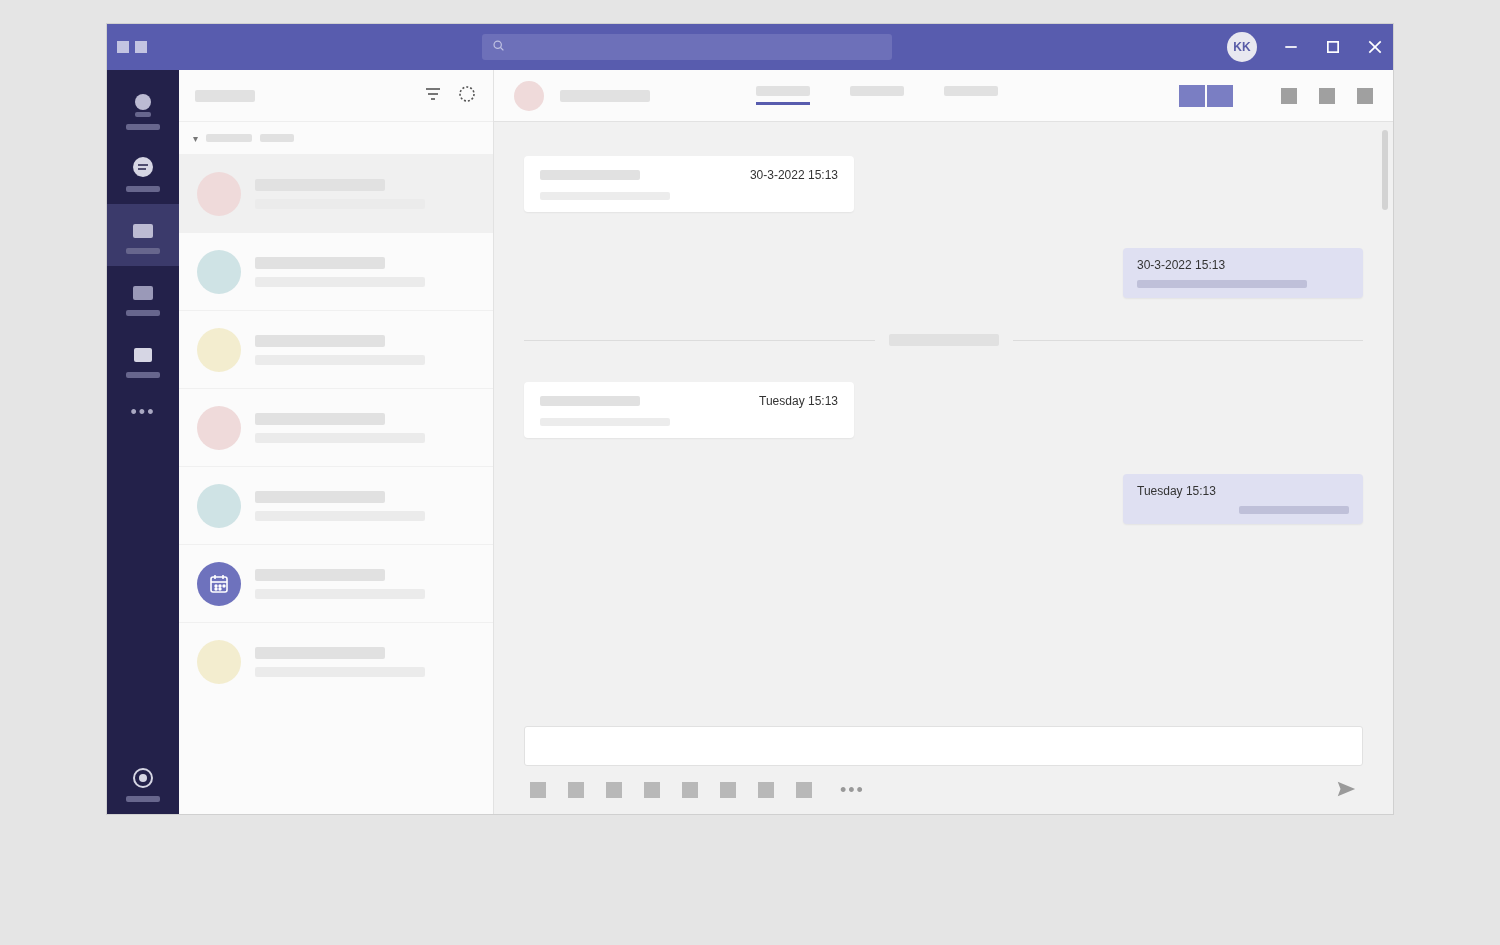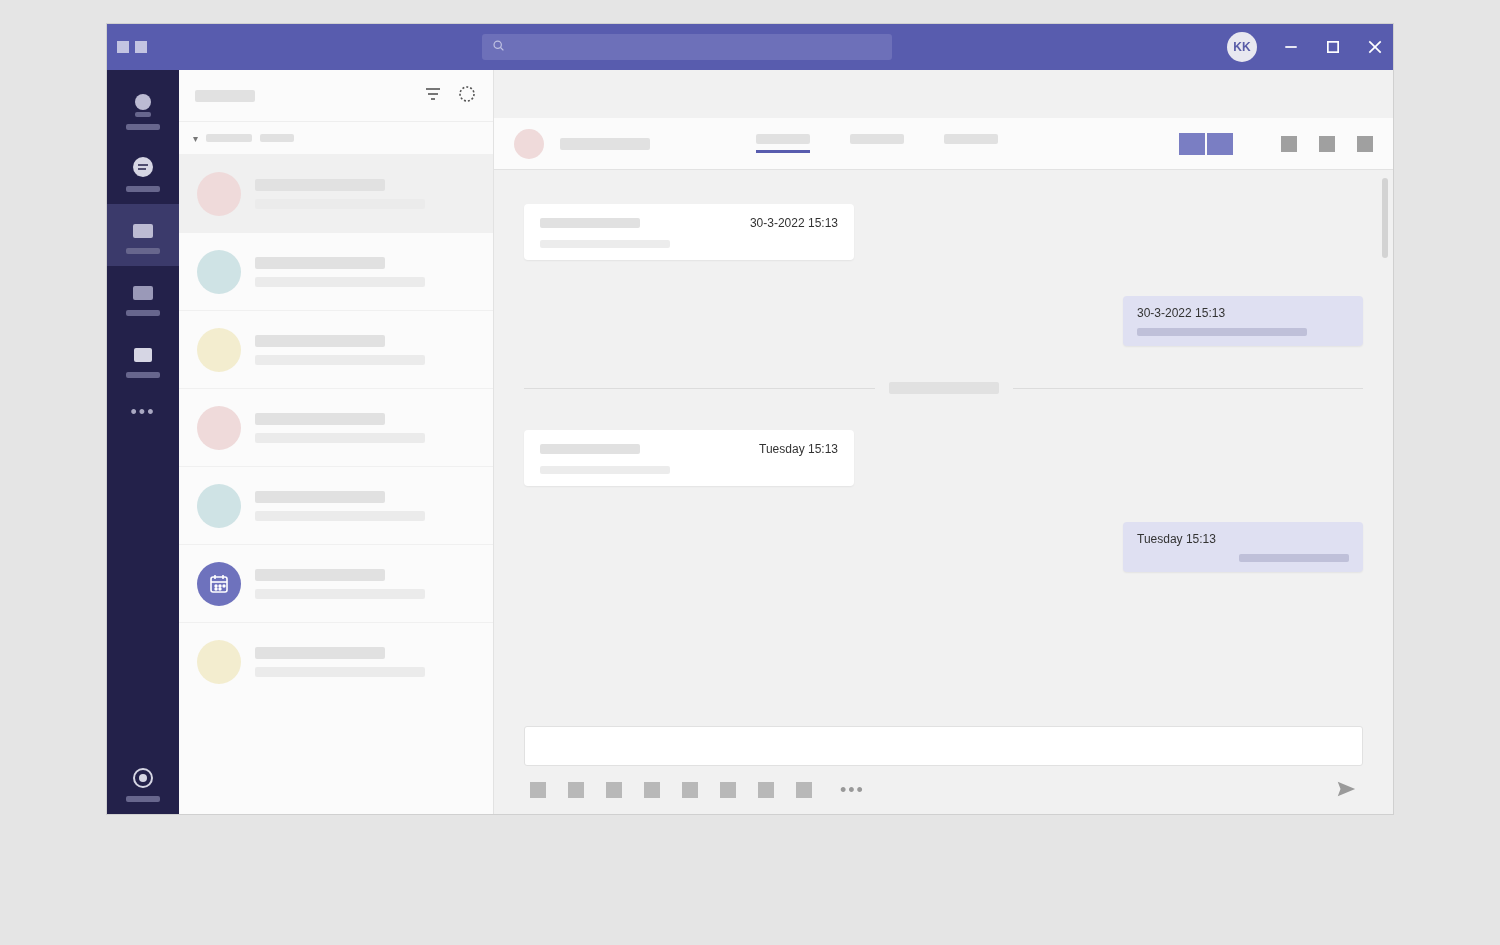--- a/index.html
+++ b/index.html
@@ -94,21 +94,21 @@
 .side-row .av {
   width: 44px; height: 44px; border-radius: 50%; flex-shrink: 0;
   display: flex; align-items: center; justify-content: center;
 }
 .side-row .av svg { width: 24px; height: 24px; }
 .side-row .txt { display: flex; flex-direction: column; gap: 8px; }
 .ph-line1 { width: 130px; height: 12px; background: #e1e1e1; border-radius: 2px; }
 .ph-line2 { width: 170px; height: 10px; background: #ebebeb; border-radius: 2px; }
 
 
-.main { flex: 1; display: flex; flex-direction: column; background: #f1f1f1; min-width: 0; position: relative; margin-top: 48px; }
+.main { flex: 1; display: flex; flex-direction: column; background: #f1f1f1; min-width: 0; position: relative; }
 .chat-head {
   height: 52px; background: #fbfbfb; border-bottom: 1px solid #e2e2e2;
   display: flex; align-items: center; padding: 0 20px; gap: 16px;
 }
 .chat-head .av-sm { width: 30px; height: 30px; border-radius: 50%; background: #efdada; }
 .chat-head .nm { width: 90px; height: 12px; background: #e1e1e1; border-radius: 2px; }
 .chat-head .tabs { display: flex; gap: 40px; margin-left: 90px; }
 .chat-head .tab { display: flex; flex-direction: column; align-items: center; gap: 6px; }
 .chat-head .tab .t { width: 54px; height: 10px; background: #e1e1e1; border-radius: 2px; }
 .chat-head .tab.active .u { width: 54px; height: 3px; background: #585cae; }

